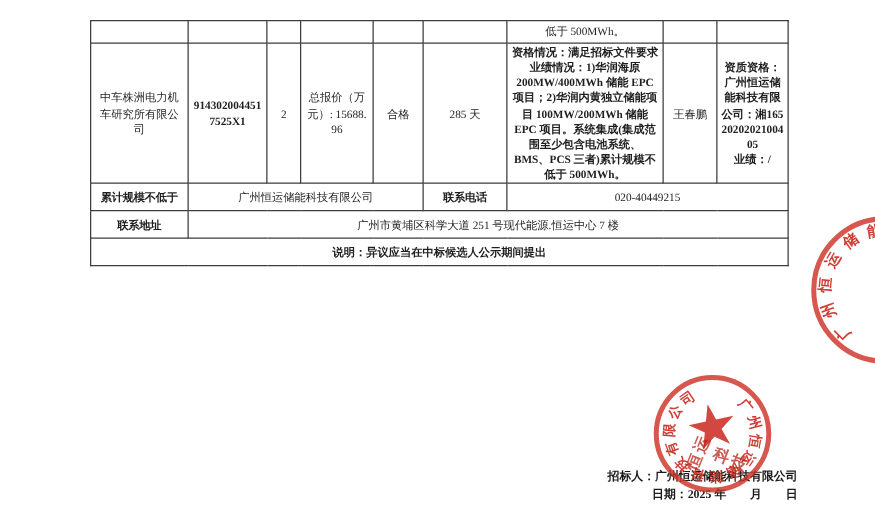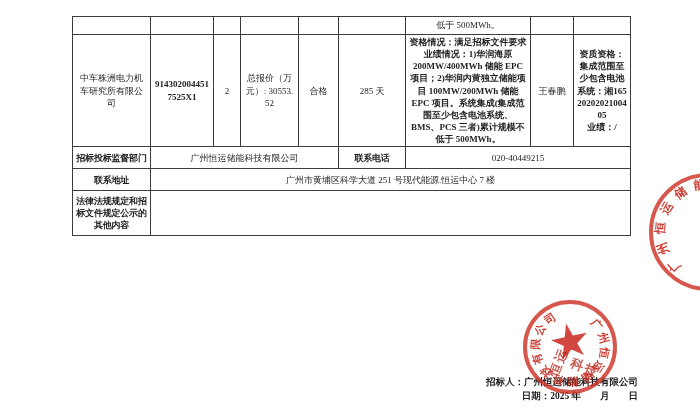--- a/index.html
+++ b/index.html
@@ -86,50 +86,49 @@
       <td></td>
       <td class="f85">低于 500MWh。</td>
       <td></td>
       <td></td>
     </tr>
 
     <tr class="r1">
       <td class="f85">中车株洲电力机车研究所有限公司</td>
       <td class="f8 brk">9143020044517525X1</td>
       <td>2</td>
-      <td class="f85 brk">总报价（万元）: 30553.52</td>
+      <td class="f85 brk">总报价（万元）: 15688.96</td>
       <td>合格</td>
       <td>285 天</td>
       <td class="f8 pre">资格情况：满足招标文件要求
 业绩情况：1)华润海原 200MW/400MWh 储能 EPC 项目；2)华润内黄独立储能项目 100MW/200MWh 储能 EPC 项目。系统集成(集成范围至少包含电池系统、BMS、PCS 三者)累计规模不低于 500MWh。</td>
       <td>王春鹏</td>
-      <td class="f8 pre brk">资质资格：集成范围至少包含电池系统：湘1652020202100405
+      <td class="f8 pre brk">资质资格：广州恒运储能科技有限公司：湘1652020202100405
 业绩：/</td>
     </tr>
 
 
 
     <tr class="r2">
-      <td class="lbl">招标投标监督部门</td>
+      <td class="lbl">累计规模不低于</td>
       <td class="val" colspan="4">广州恒运储能科技有限公司</td>
       <td class="lbl">联系电话</td>
       <td class="val" colspan="3">020-40449215</td>
     </tr>
 
     <tr class="r2">
       <td class="lbl">联系地址</td>
       <td class="val" colspan="8">广州市黄埔区科学大道 251 号现代能源.恒运中心 7 楼</td>
     </tr>
 
 
-    <tr class="r7">
-      <td class="lbl">法律法规规定和招标文件规定公示的其他内容</td>
-      <td class="val" colspan="8"></td>
+
+    <tr class="r8">
+      <td class="note-cell" colspan="9">说明：异议应当在中标候选人公示期间提出</td>
     </tr>
-
   </tbody>
     </table>
 
   <div class="footer">
     <div>招标人：广州恒运储能科技有限公司</div>
     <div class="dateline">日期：2025 年　　月　　日</div>
   </div>
 
   <div class="seal seal-bottom">
     <div class="seal-circle"></div>

